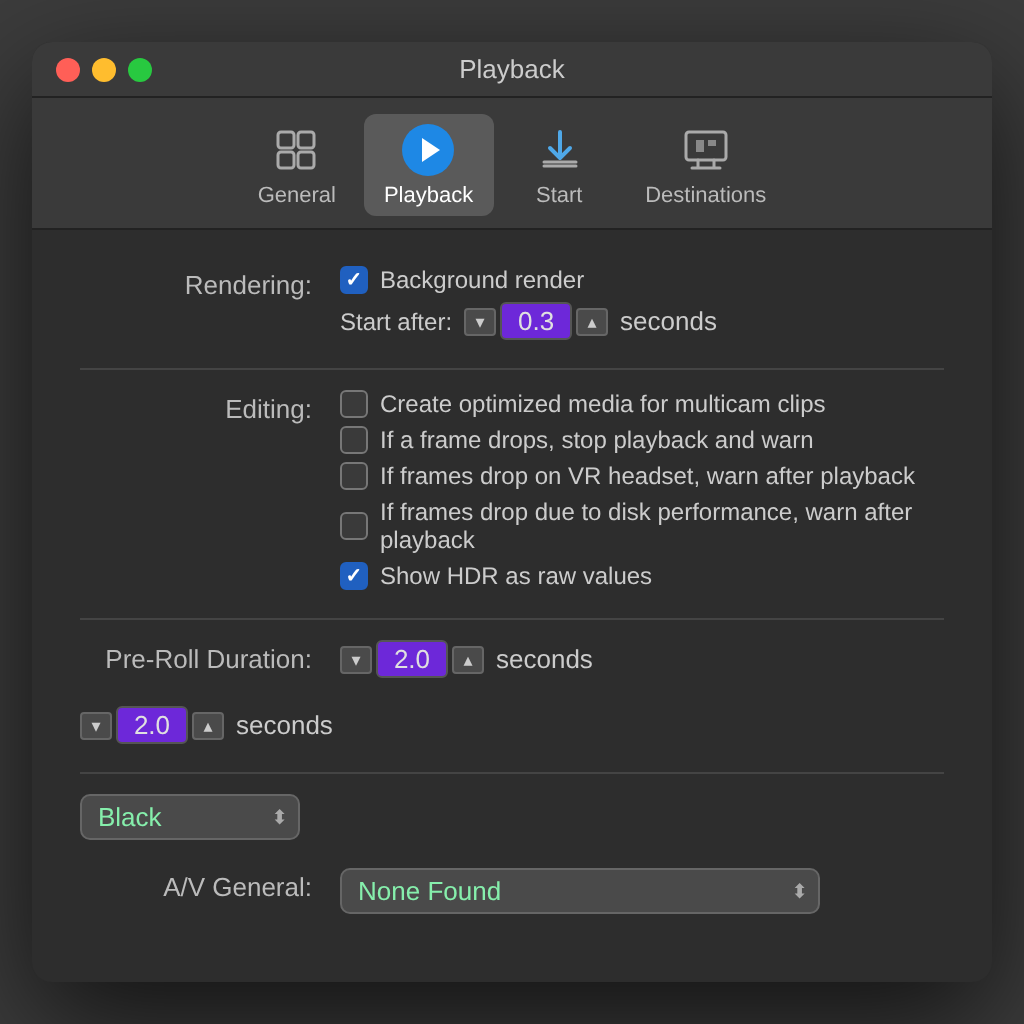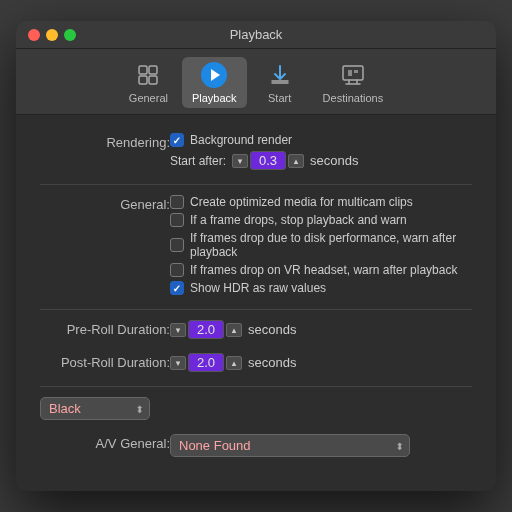--- a/index.html
+++ b/index.html
@@ -107,20 +107,21 @@
       padding: 18px 24px 20px;
     }
     .section {
       display: flex;
       align-items: flex-start;
       margin-bottom: 14px;
     }
     .section-label {
       width: 130px;
       text-align: right;
+      padding-right: 14px;
       padding-top: 2px;
       color: #bbb;
       font-size: 13px;
       flex-shrink: 0;
     }
     .section-content {
       flex: 1;
       display: flex;
       flex-direction: column;
       gap: 4px;
@@ -198,21 +199,21 @@
     
     .select-wrap {
       position: relative;
       display: inline-block;
     }
     .select-box {
       background: #4a4a4a;
       border: 1px solid #666;
       border-radius: 5px;
       padding: 3px 24px 3px 8px;
-      color: #fca5a5;
+      color: #86efac;
       font-size: 13px;
       appearance: none;
       cursor: pointer;
       min-width: 110px;
     }
     .select-box.wide {
       min-width: 240px;
     }
     .select-arrow {
       position: absolute;
@@ -307,37 +308,37 @@
             <div class="stepper-btn">▴</div>
           </div>
           <span class="unit-label">seconds</span>
         </div>
       </div>
     </div>
 
     <div class="divider"></div>
 
     <div class="section">
-      <span class="section-label">General:</span>
+      <span class="section-label">Editing:</span>
       <div class="section-content">
         <div class="checkbox-wrap">
           <div class="checkbox"></div>
           <span class="checkbox-label">Create optimized media for multicam clips</span>
         </div>
         <div class="checkbox-wrap">
           <div class="checkbox"></div>
           <span class="checkbox-label">If a frame drops, stop playback and warn</span>
         </div>
         <div class="checkbox-wrap">
           <div class="checkbox"></div>
-          <span class="checkbox-label">If frames drop due to disk performance, warn after playback</span>
+          <span class="checkbox-label">If frames drop on VR headset, warn after playback</span>
         </div>
         <div class="checkbox-wrap">
           <div class="checkbox"></div>
-          <span class="checkbox-label">If frames drop on VR headset, warn after playback</span>
+          <span class="checkbox-label">If frames drop due to disk performance, warn after playback</span>
         </div>
         <div class="checkbox-wrap">
           <div class="checkbox checked"></div>
           <span class="checkbox-label">Show HDR as raw values</span>
         </div>
       </div>
     </div>
 
     <div class="divider"></div>
 
@@ -349,21 +350,20 @@
             <div class="stepper-btn">▾</div>
             <span class="stepper-value">2.0</span>
             <div class="stepper-btn">▴</div>
           </div>
           <span class="unit-label">seconds</span>
         </div>
       </div>
     </div>
 
     <div class="section">
-      <span class="section-label">Post-Roll Duration:</span>
       <div class="section-content">
         <div class="row">
           <div class="stepper">
             <div class="stepper-btn">▾</div>
             <span class="stepper-value">2.0</span>
             <div class="stepper-btn">▴</div>
           </div>
           <span class="unit-label">seconds</span>
         </div>
       </div>

